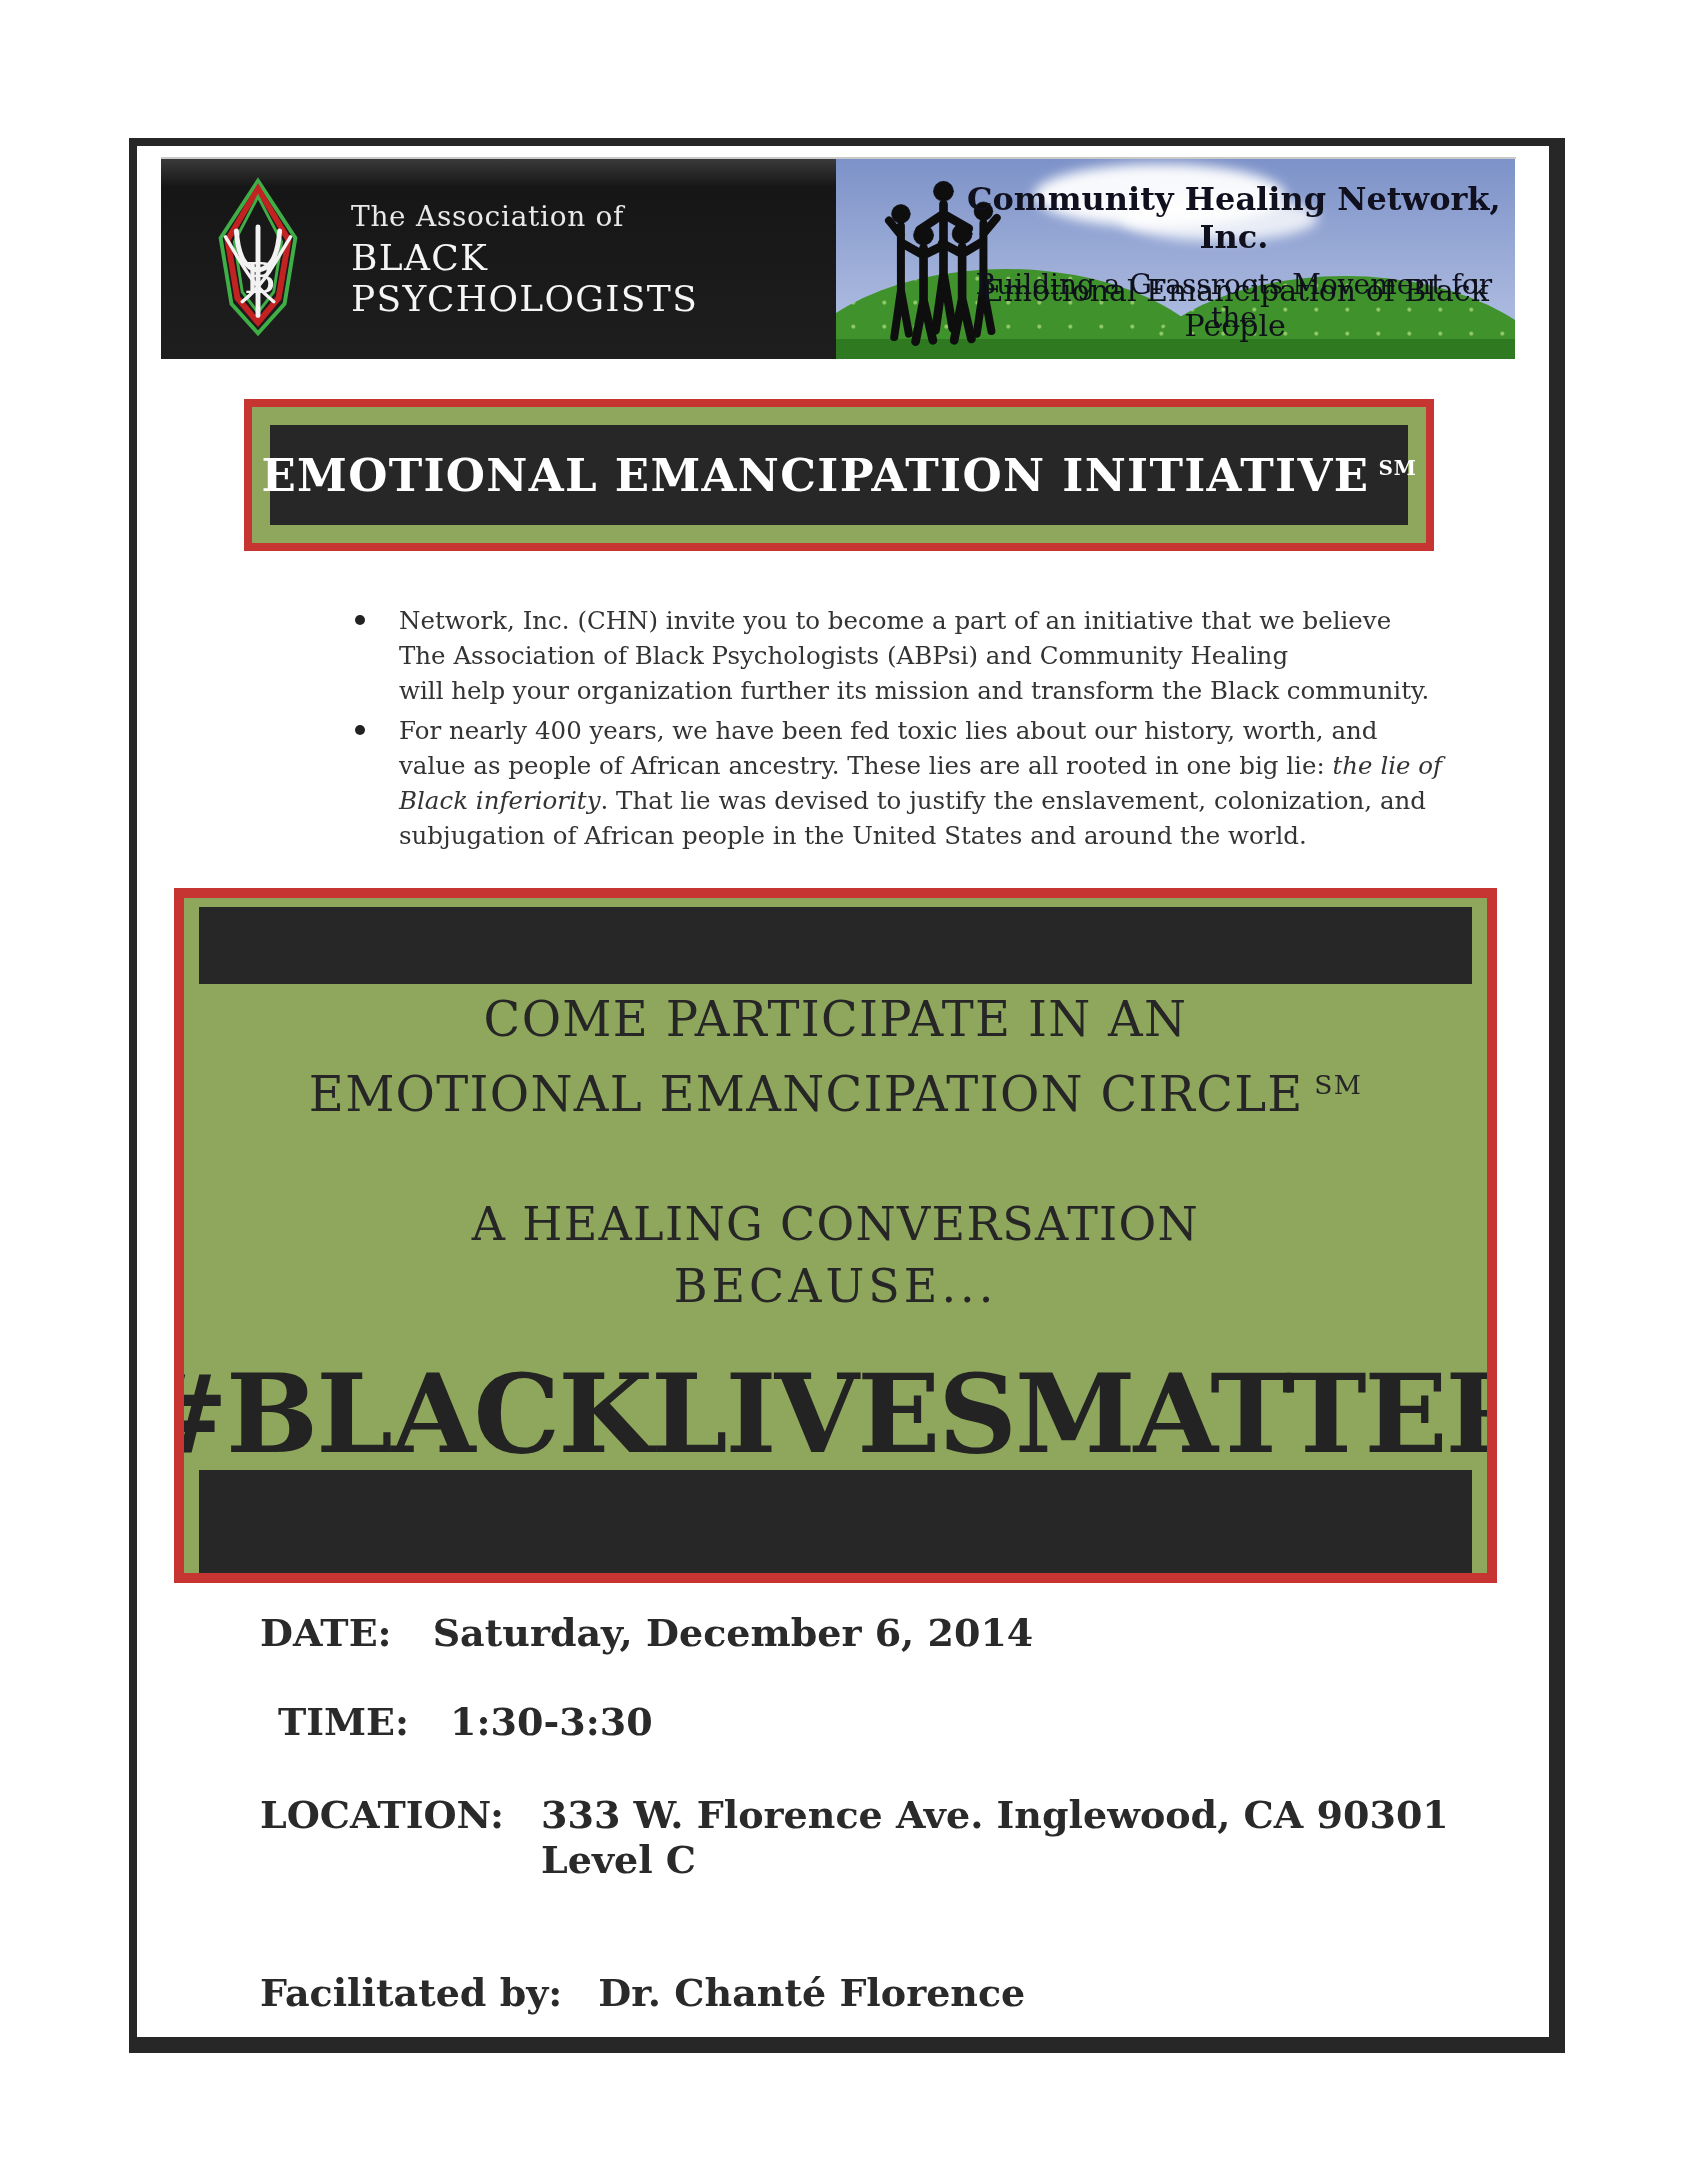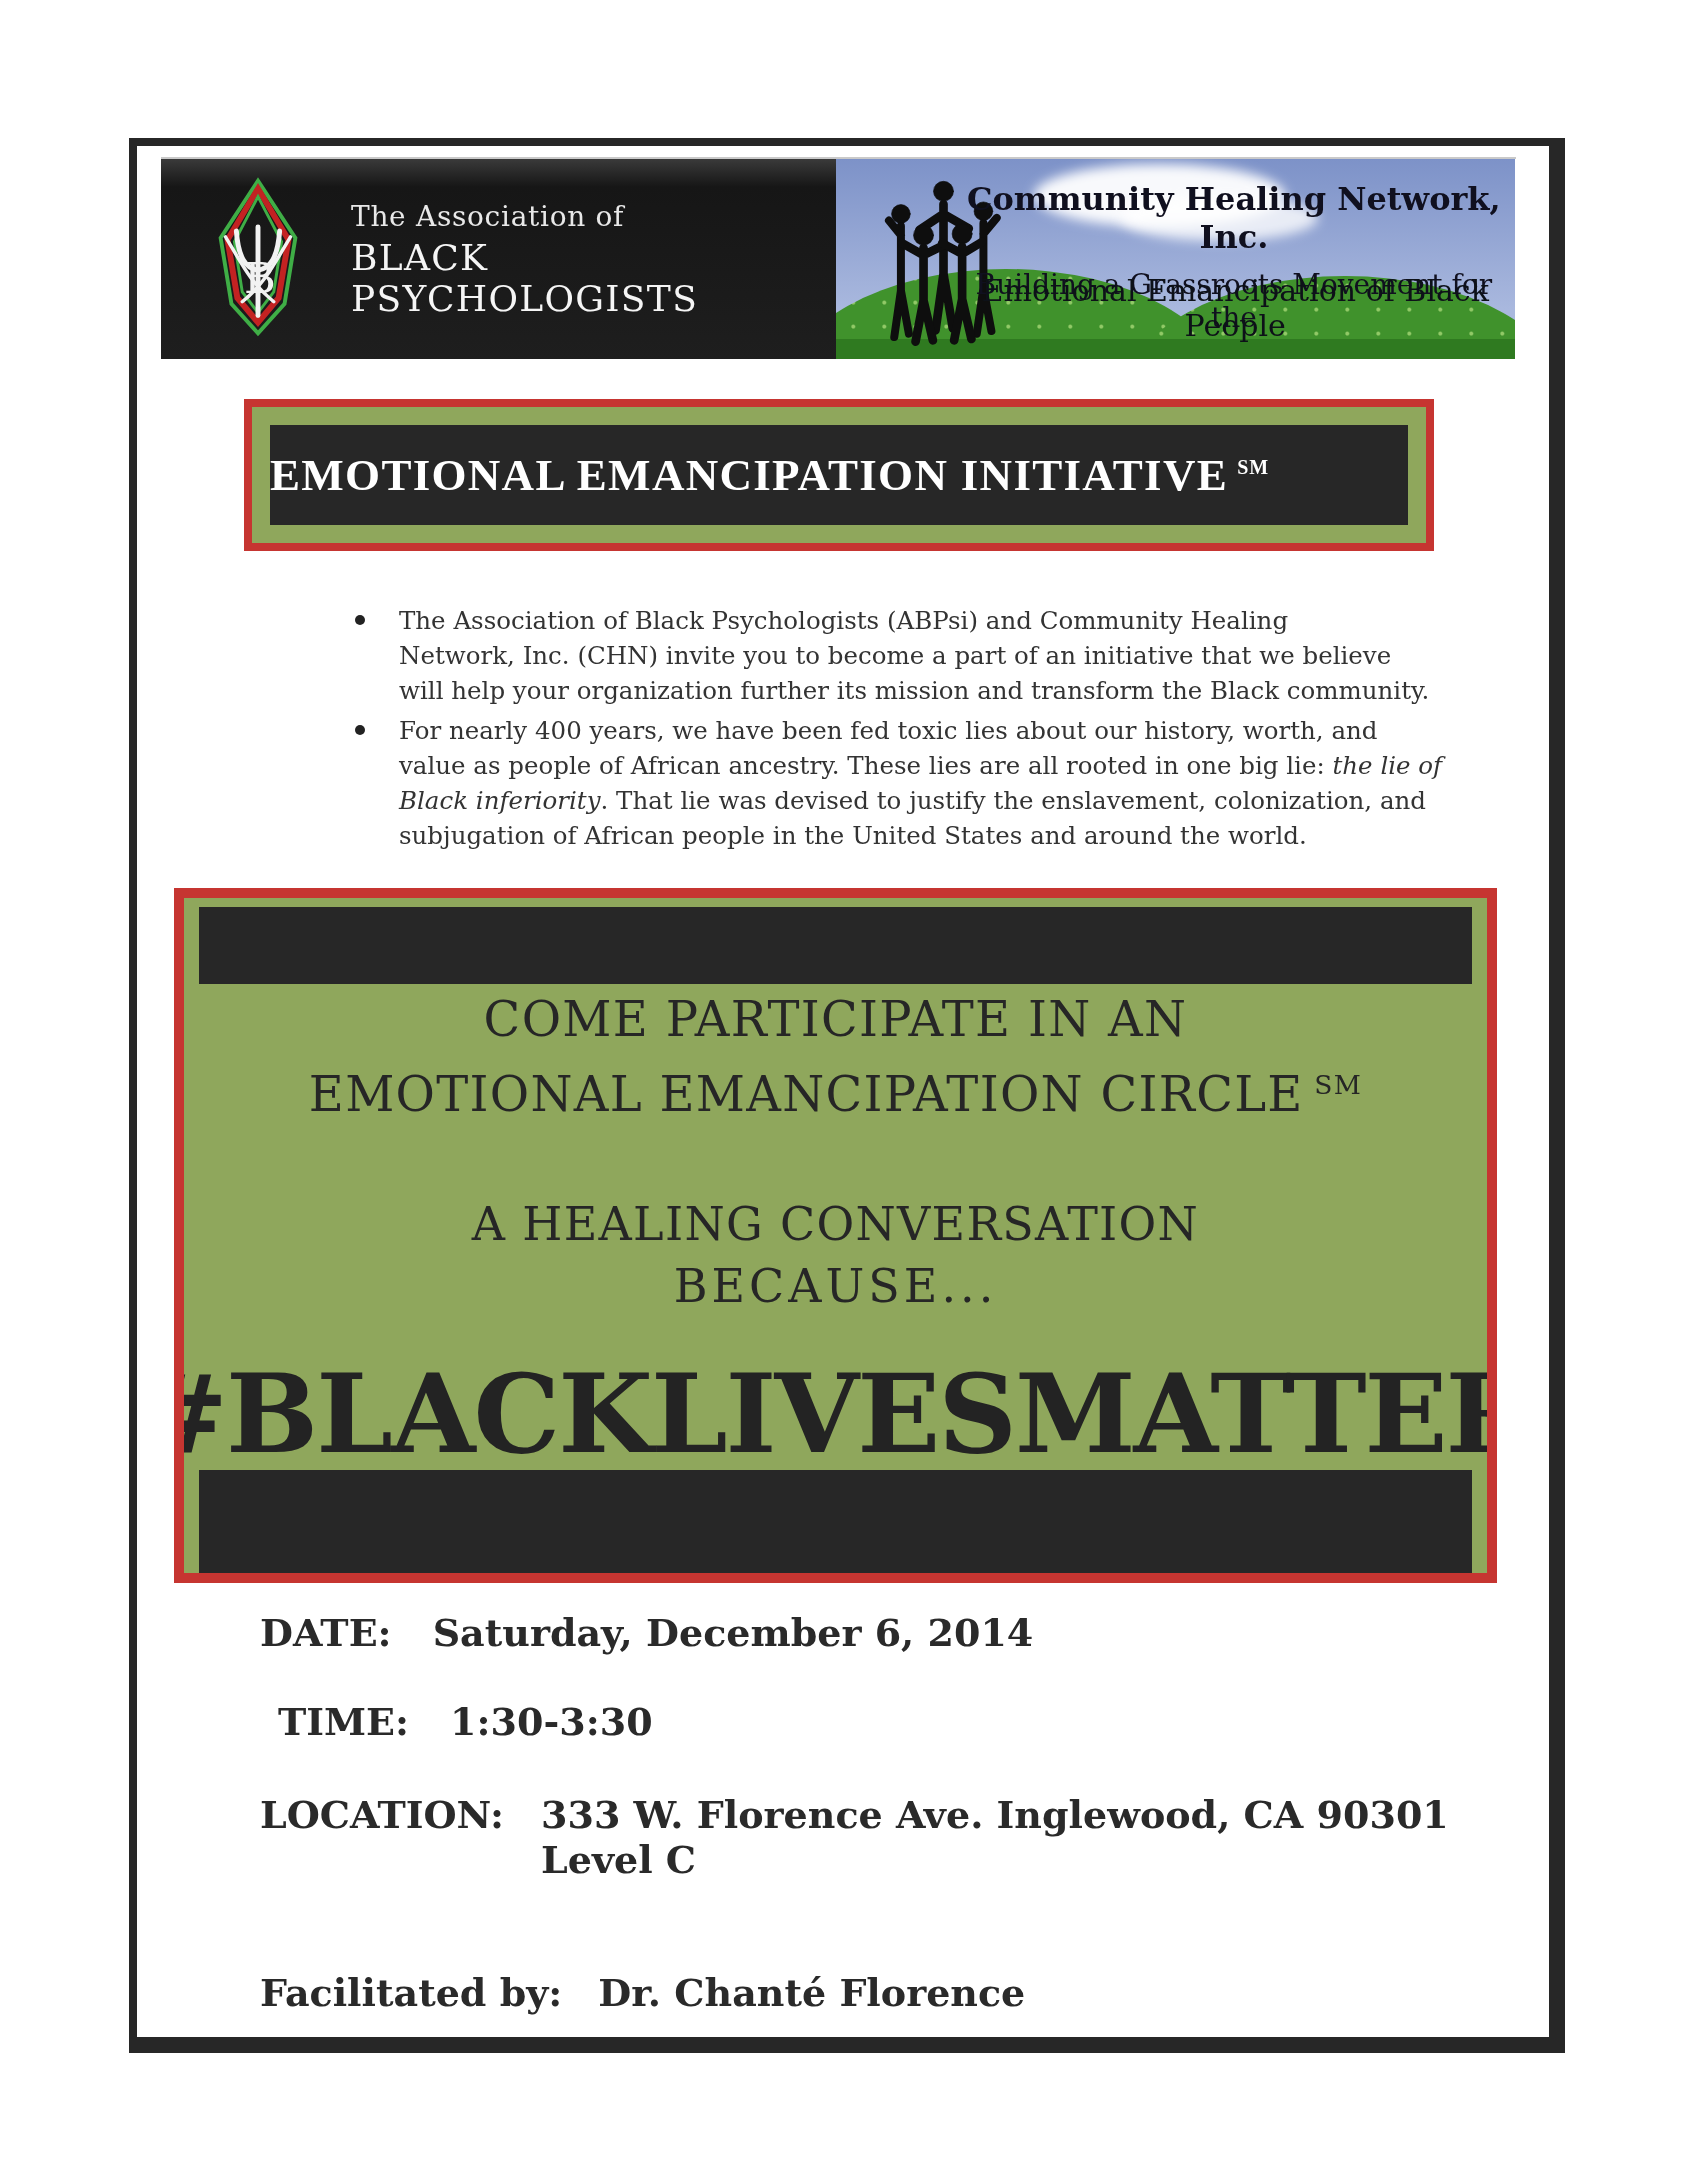--- a/index.html
+++ b/index.html
@@ -39,21 +39,21 @@
   .grass-base{position:absolute;bottom:0;left:0;right:0;height:20px;background:#2f7a20;}
   .chn-text{position:absolute;left:126px;right:9.3px;top:21px;text-align:center;color:#10101f;z-index:3;}
   .chn-l1{font-size:32px;font-weight:bold;}
   .chn-l2{font-size:28px;margin-top:12px;}
   .chn-l3{position:absolute;left:126px;right:6.6px;bottom:16px;text-align:center;font-size:30px;color:#0d1118;z-index:3;}
   .people{position:absolute;left:38px;top:14.6px;height:173px;width:139px;z-index:2;}
   
   .banner{position:absolute;left:107px;top:253px;width:1190px;height:152px;
     border:8.6px solid var(--accent_red);background:var(--olive);padding:18px;}
   .banner-inner{width:100%;height:100%;background:var(--bar_black);display:flex;
-    align-items:center;color:#ffffff;font-family:Liberation Serif, serif;}
+    align-items:center;justify-content:center;color:#ffffff;}
   .banner-title{font-size:45px;font-weight:bold;letter-spacing:1.3px;white-space:nowrap;}
   .sm-sup{font-size:20px;font-weight:bold;vertical-align:super;margin-left:9.3px;letter-spacing:0.7px;}
   
   .bullets{position:absolute;left:213px;top:457px;width:1085px;color:#333333;font-size:24.5px;}
   .bullet{position:relative;padding-left:49px;margin-bottom:5.3px;line-height:35px;}
   .dot{position:absolute;left:5.3px;top:12px;width:10px;height:10px;border-radius:50%;background:#222222;}
   .b-line{display:block;white-space:nowrap;}
   .it{font-style:italic;}
   
   .promo{position:absolute;left:37px;top:742px;width:1323px;height:695px;
@@ -134,22 +134,22 @@
 
   <div class="banner">
     <div class="banner-inner">
       <span class="banner-title"><span>EMOTIONAL EMANCIPATION INITIATIVE</span><span class="sm-sup">SM</span></span>
     </div>
   </div>
 
   <div class="bullets">
     <div class="bullet">
       <span class="dot"></span>
+      <span class="b-line">Network, Inc. (CHN) invite you to become a part of an initiative that we believe</span>
       <span class="b-line">The Association of Black Psychologists (ABPsi) and Community Healing</span>
-      <span class="b-line">Network, Inc. (CHN) invite you to become a part of an initiative that we believe</span>
       <span class="b-line">will help your organization further its mission and transform the Black community.</span>
     </div>
     <div class="bullet">
       <span class="dot"></span>
       <span class="b-line">For nearly 400 years, we have been fed toxic lies about our history, worth, and</span>
       <span class="b-line"><span>value as people of African ancestry. These lies are all rooted in one big lie: </span><span class="it">the lie of</span></span>
       <span class="b-line"><span class="it">Black inferiority</span><span>. That lie was devised to justify the enslavement, colonization, and</span></span>
       <span class="b-line">subjugation of African people in the United States and around the world.</span>
     </div>
   </div>

